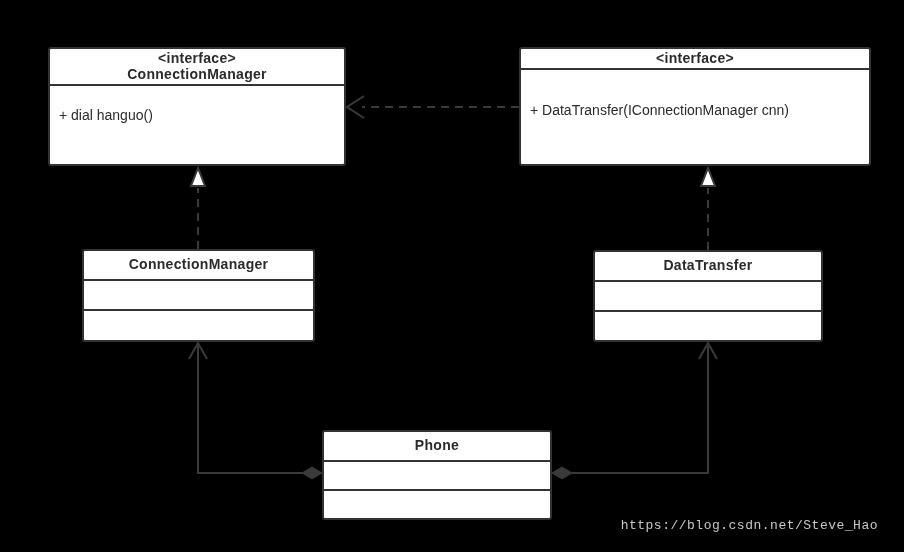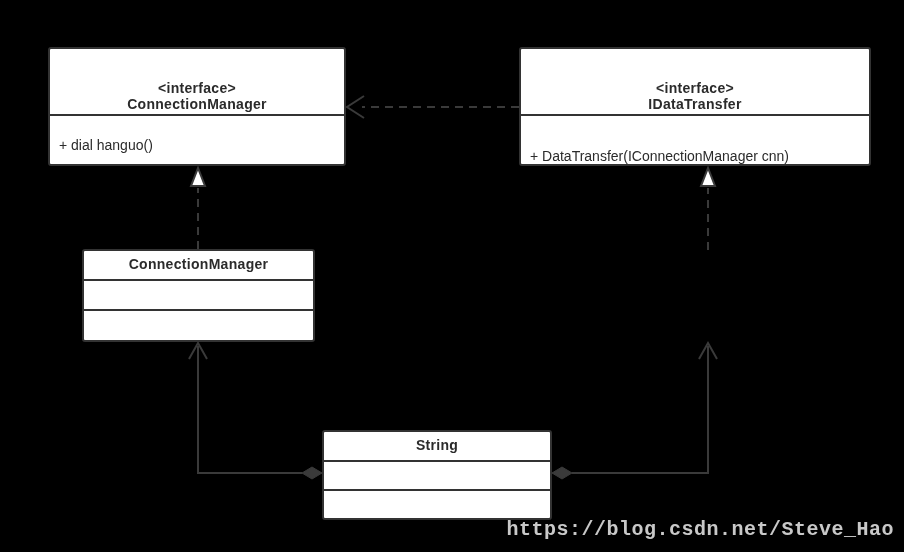--- a/index.html
+++ b/index.html
@@ -61,21 +61,21 @@
     flex-direction: column;
   }
   .uml-title {
     flex: 0 0 auto;
     text-align: center;
     font-weight: bold;
     font-size: 14px;
     border-bottom: 2px solid var(--box-border, #333);
     letter-spacing: 0.3px;
   }
-  .uml-title.two-line { padding: 1px 0 2px; line-height: 16px; margin-top: 30px; }
+  .uml-title.two-line { padding: 1px 0 2px; line-height: 16px; }
   .uml-title.one-line { height: 30px; line-height: 27px; }
   .uml-body {
     flex: 1 1 auto;
     font-size: 14px;
     line-height: 21px;
     padding: 19px 9px 4px 9px;
     white-space: nowrap;
     overflow: hidden;
   }
   .uml-body.pad-lg { padding-top: 30px; }
@@ -86,26 +86,26 @@
   #box-iconnectionmanager { left: 48px; top: 47px; width: 298px; height: 119px; }
   #box-idatatransfer      { left: 519px; top: 47px; width: 352px; height: 119px; }
   #box-connectionmanager  { left: 82px;  top: 249px; width: 233px; height: 93px; }
   #box-connectionmanager .compartment.mid { height: 30px; }
   #box-datatransfer       { left: 593px; top: 250px; width: 230px; height: 92px; }
   #box-datatransfer .compartment.mid { height: 30px; }
   #box-phone              { left: 322px; top: 430px; width: 230px; height: 90px; }
   #box-phone .compartment.mid { height: 29px; }
   .watermark {
     position: absolute;
-    right: 10px;
+    right: 26px;
     top: 518px;
     z-index: 2;
     font-family: "Liberation Mono", "DejaVu Sans Mono", monospace;
-    font-size: 20px;
-    font-weight: bold;
+    font-size: 13px;
+    font-weight: normal;
     letter-spacing: 0.5px;
     color: var(--watermark, #c8c8c8);
     white-space: nowrap;
   }
 </style>
 </head>
 <body>
 
 <div class="stage">
 
@@ -145,39 +145,45 @@
       <div>ConnectionManager</div>
     </div>
     <div class="uml-body">
       <div>+ dial hanguo()</div>
     </div>
   </div>
 
   <div class="uml-box" id="box-idatatransfer">
     <div class="uml-title two-line">
       <div>&lt;interface&gt;</div>
-      <div>IDataTransfer</div>
     </div>
     <div class="uml-body pad-lg">
       <div>+ DataTransfer(IConnectionManager cnn)</div>
     </div>
   </div>
 
   <div class="uml-box" id="box-connectionmanager">
     <div class="uml-title one-line">
       <div>ConnectionManager</div>
     </div>
     <div class="compartment mid"></div>
     <div class="compartment last"></div>
   </div>
 
+  <div class="uml-box" id="box-datatransfer">
+    <div class="uml-title one-line">
+      <div>DataTransfer</div>
+    </div>
+    <div class="compartment mid"></div>
+    <div class="compartment last"></div>
+  </div>
 
   <div class="uml-box" id="box-phone">
     <div class="uml-title one-line">
-      <div>String</div>
+      <div>Phone</div>
     </div>
     <div class="compartment mid"></div>
     <div class="compartment last"></div>
   </div>
 
   <div class="watermark">https://blog.csdn.net/Steve_Hao</div>
 
 </div>
 
 </body></html>

